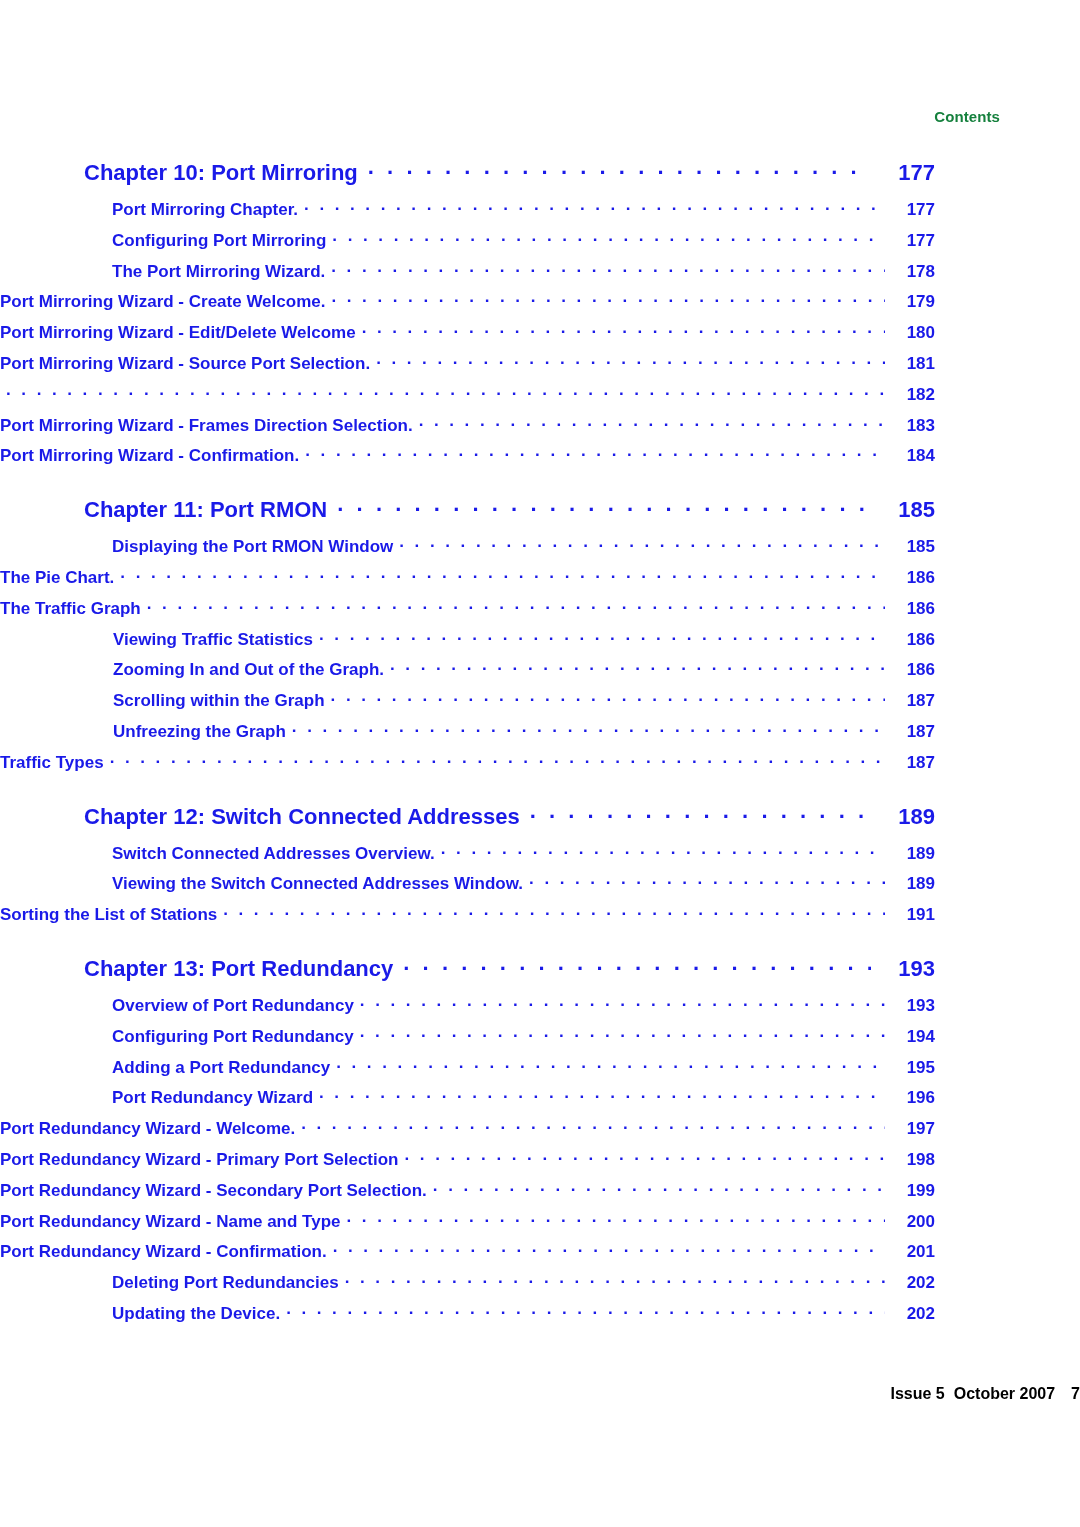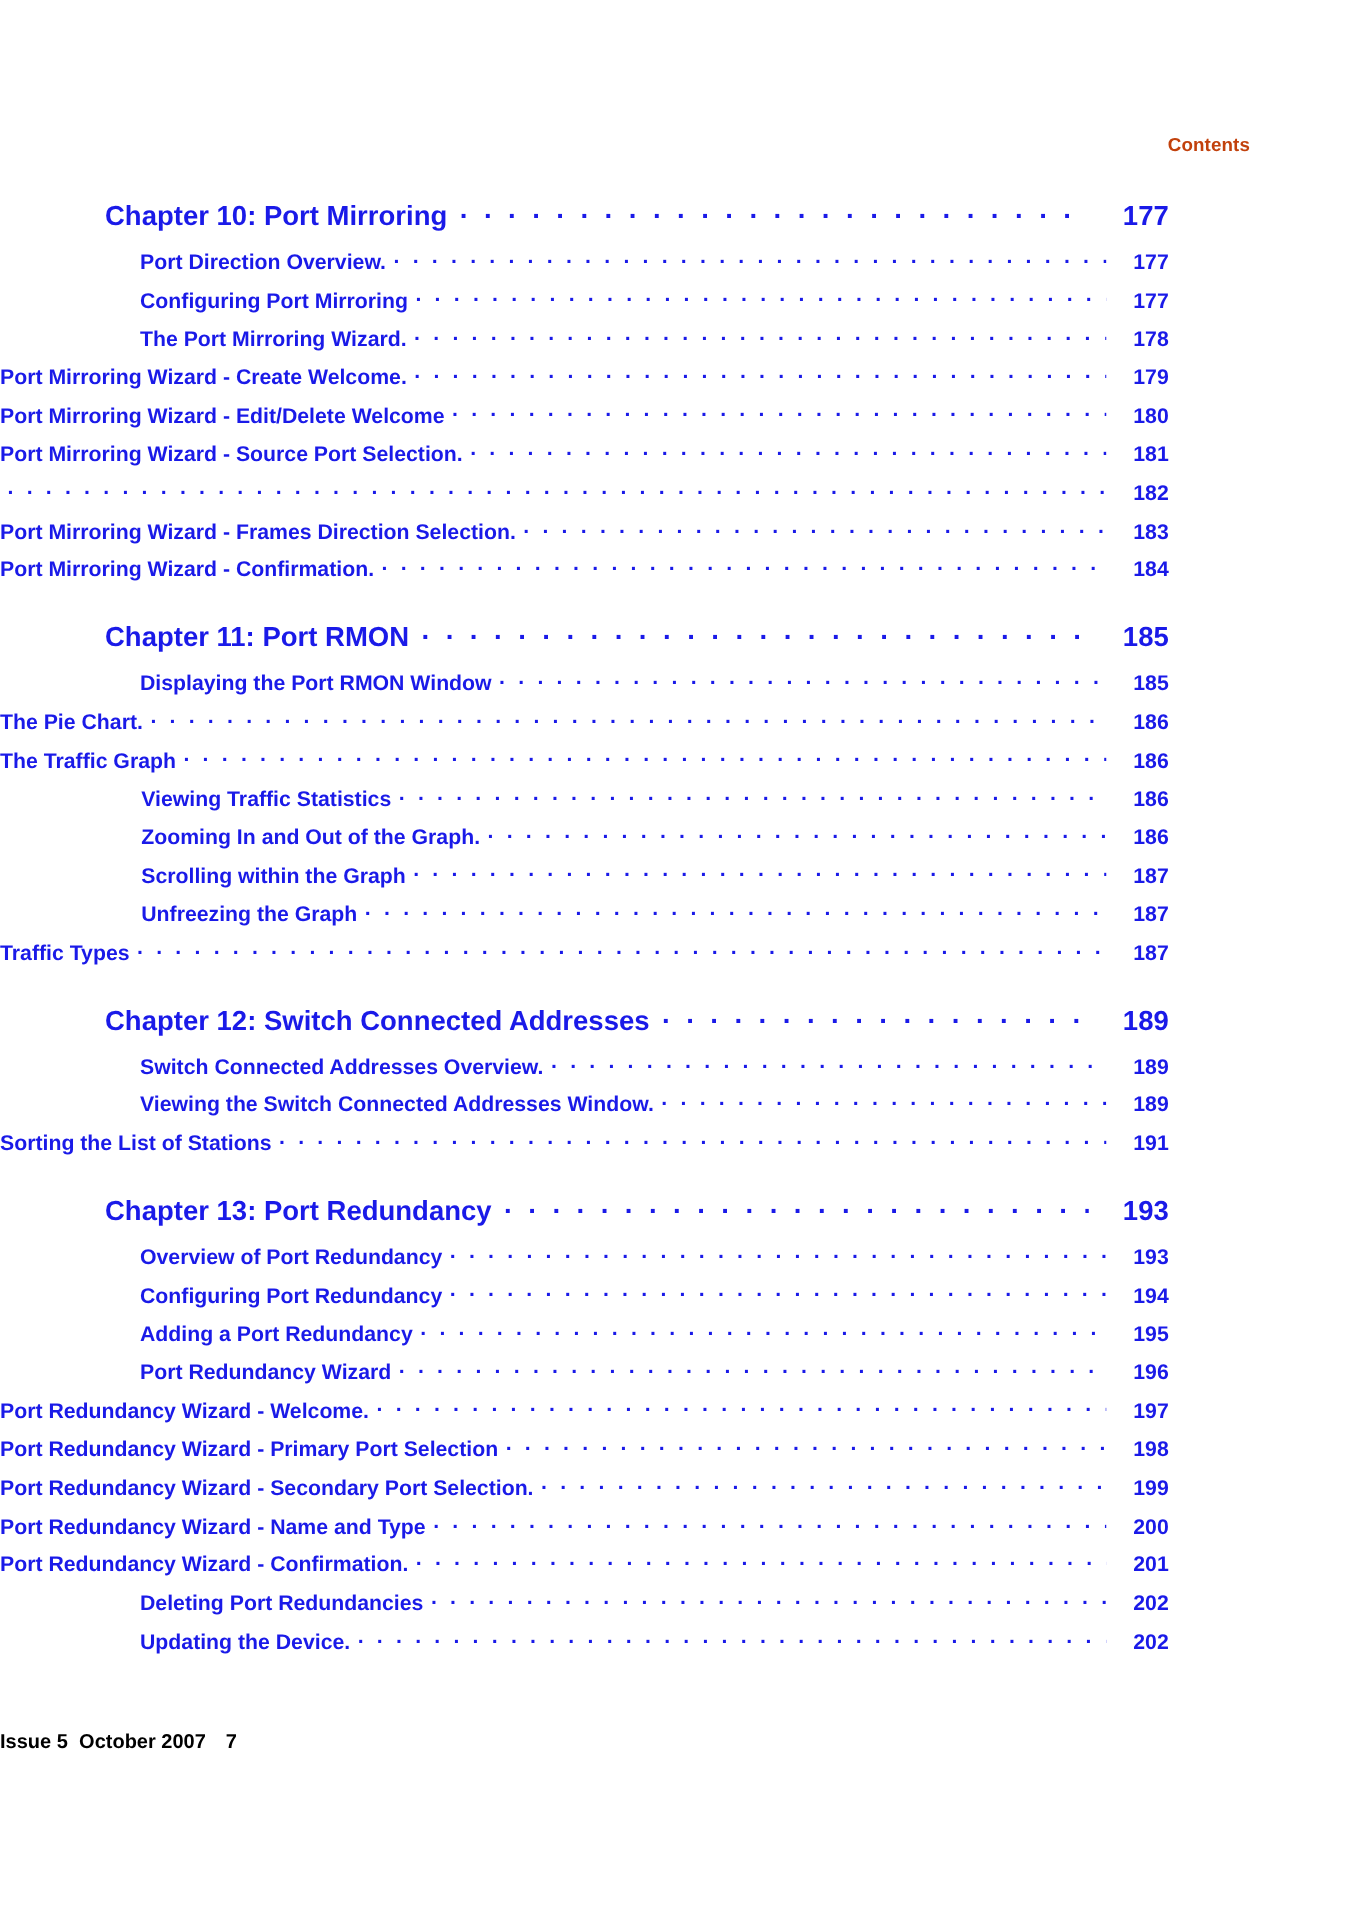--- a/index.html
+++ b/index.html
@@ -23,21 +23,21 @@
     box-sizing: border-box;
   }
 
   
   .running-head {
     position: absolute;
     right: 80px;
     top: 108px;
     width: 400px;
     text-align: right;
-    color: #c2410c;
+    color: #15803d;
     font-weight: bold;
     font-size: 15px;
     letter-spacing: 0.1px;
   }
 
   
   .toc {
     position: absolute;
     left: 0;
     top: 158px;
@@ -117,21 +117,21 @@
     height: 30.8px;
   }
   .lvl-4 .pageno { width: 46px; font-size: 17px; }
 
   
   .footer {
     position: absolute;
     left: 0;
     bottom: 124px;
     width: 1080px;
-    text-align: left;
+    text-align: right;
     color: #000000;
     font-weight: bold;
     font-size: 16px;
   }
   .footer .fpart { display: inline; }
   .footer .gap-a { display: inline-block; width: 9px; }
   .footer .gap-b { display: inline-block; width: 16px; }
 </style>
 </head>
 <body>
@@ -142,21 +142,21 @@
 
   <div class="toc" id="toc-list">
       <div class="toc-row lvl-1">
         <span class="title">Chapter 10: Port Mirroring</span>
         <span class="leader">
           <i>.........................................................................................</i>
         </span>
         <span class="pageno">177</span>
       </div>
       <div class="toc-row lvl-2">
-        <span class="title">Port Direction Overview.</span>
+        <span class="title">Port Mirroring Chapter.</span>
         <span class="leader">
           <i>.........................................................................................</i>
         </span>
         <span class="pageno">177</span>
       </div>
       <div class="toc-row lvl-2">
         <span class="title">Configuring Port Mirroring</span>
         <span class="leader">
           <i>.........................................................................................</i>
         </span>

